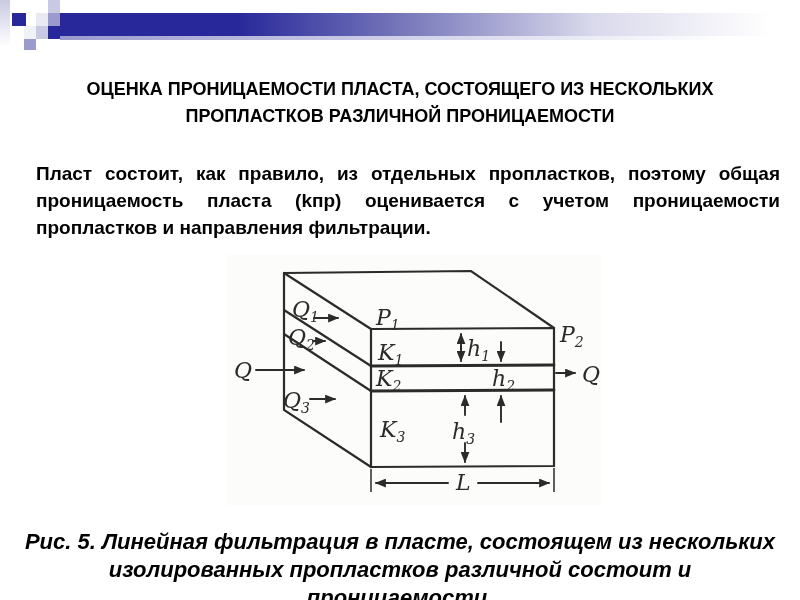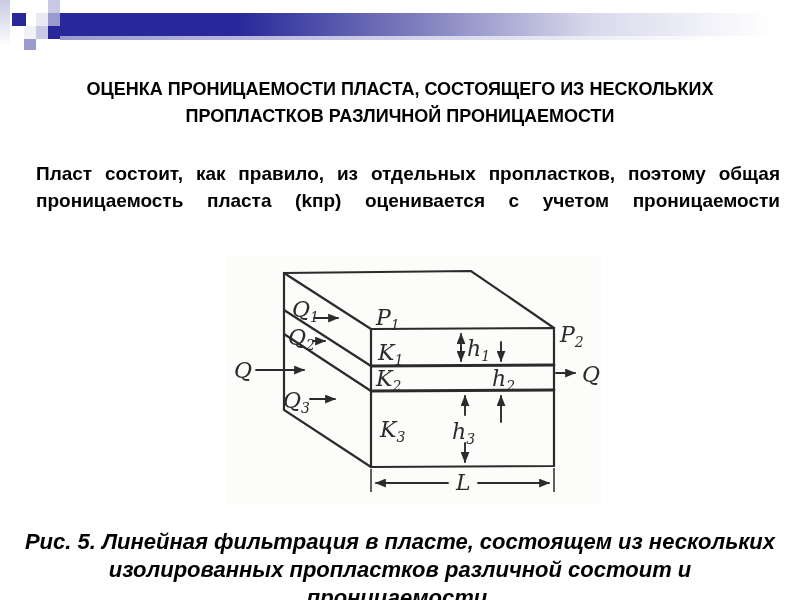--- a/index.html
+++ b/index.html
@@ -69,20 +69,21 @@
 </div>
 
 <div class="title">
   <div>ОЦЕНКА ПРОНИЦАЕМОСТИ ПЛАСТА, СОСТОЯЩЕГО ИЗ НЕСКОЛЬКИХ</div>
   <div>ПРОПЛАСТКОВ РАЗЛИЧНОЙ ПРОНИЦАЕМОСТИ</div>
 </div>
 
 <div class="bodytext">
   <div class="just">Пласт состоит, как правило, из отдельных пропластков, поэтому общая</div>
   <div class="just">проницаемость пласта (kпр) оценивается с учетом проницаемости</div>
+  <div>пропластков и направления фильтрации.</div>
 </div>
 
 <div class="fig">
 <svg width="375" height="250" viewBox="0 0 375 250" xmlns="http://www.w3.org/2000/svg">
   <defs>
     <marker id="ah" viewBox="0 0 10 8" refX="9" refY="4" markerWidth="11" markerHeight="9" orient="auto" markerUnits="userSpaceOnUse">
       <path d="M0,0 L10,4 L0,8 Z" fill="#2b2b2b"></path>
     </marker>
   </defs>
 

